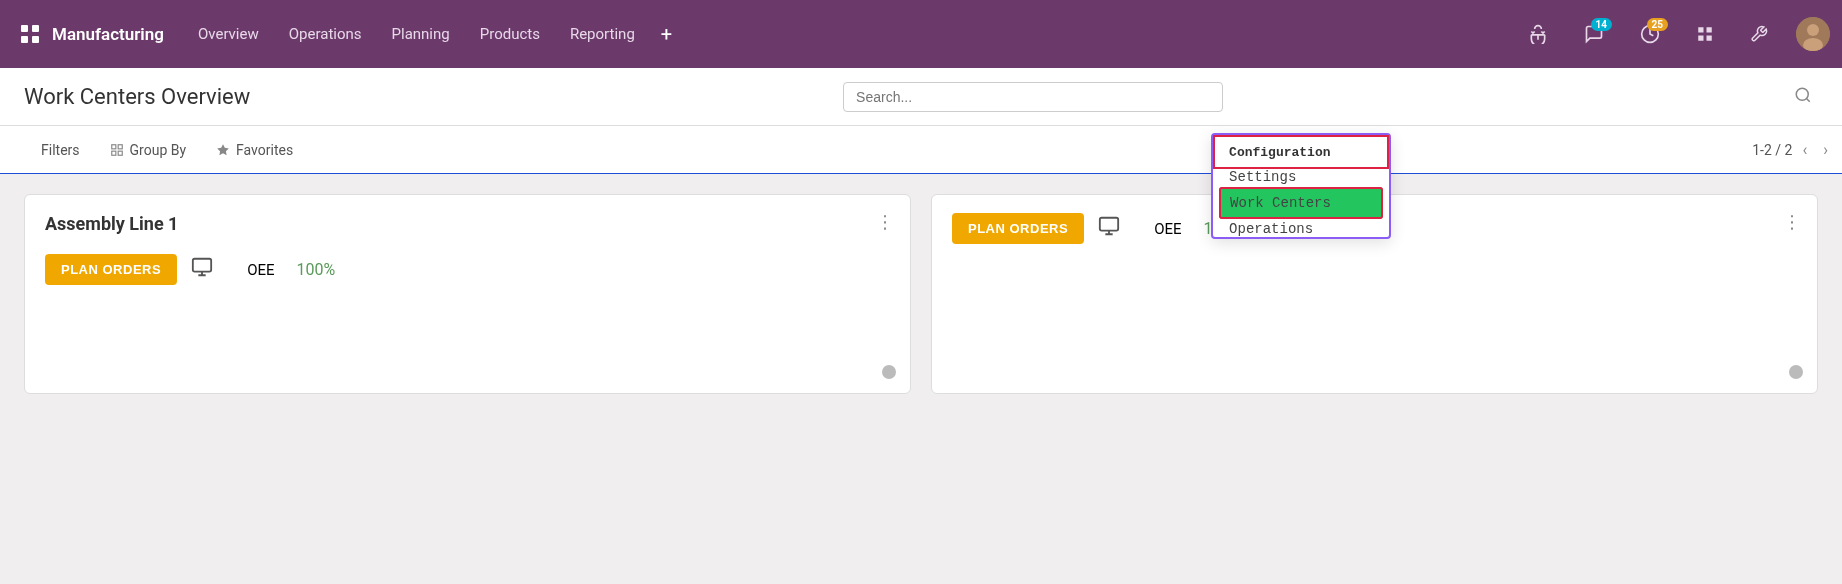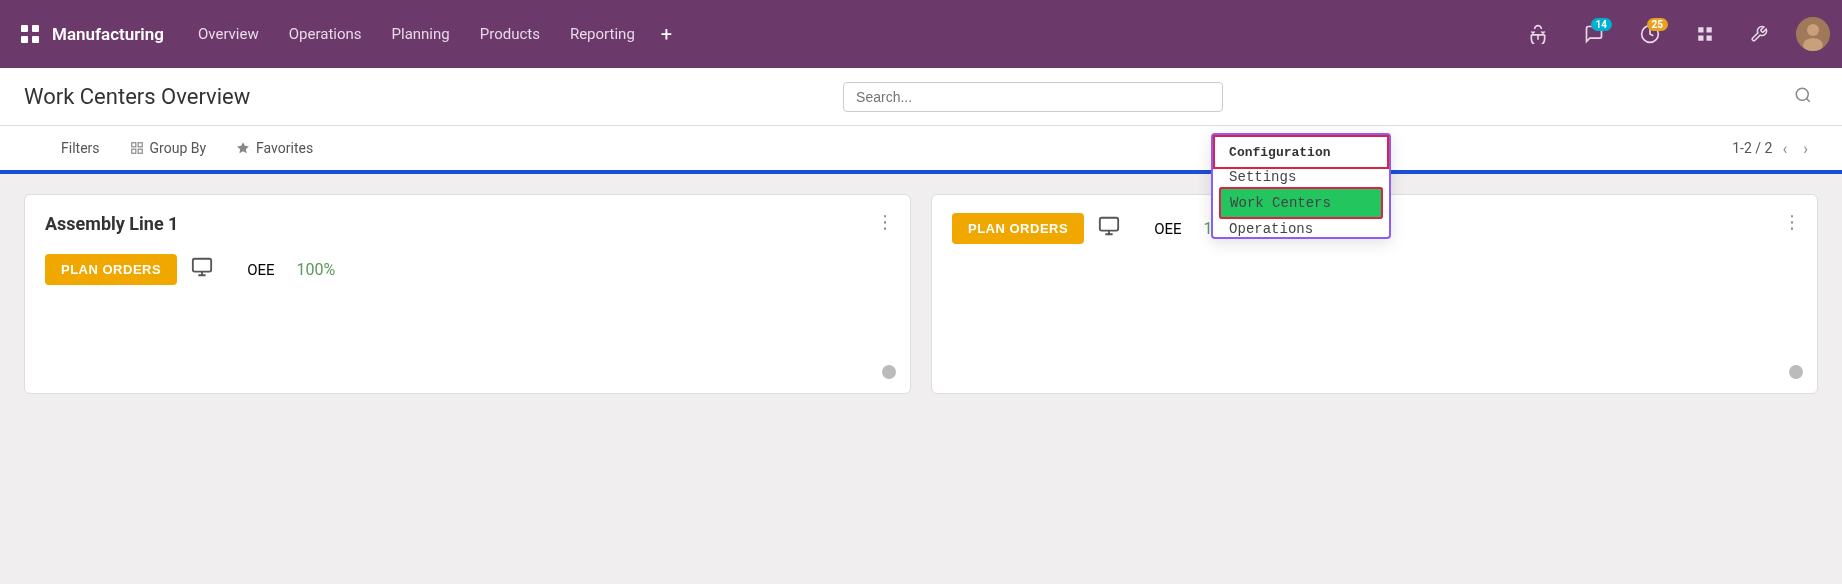--- a/index.html
+++ b/index.html
@@ -144,23 +144,23 @@
       border-radius: 3px;
       margin: 2px 6px;
       padding: 7px 10px;
     }
 
     
     .filter-bar {
       background: #fff;
       display: flex;
       align-items: center;
-      padding: 0 28px;
+      padding: 0 8px;
       height: 48px;
-      border-bottom: 4px solid #1d4ed8;
+      border-bottom: 1px solid #1d4ed8;
       gap: 4px;
     }
     .filter-btn {
       display: flex; align-items: center; gap: 6px;
       font-size: 14px; color: #555;
       padding: 5px 12px;
       border: 1px solid transparent;
       border-radius: 4px;
       cursor: pointer;
     }

